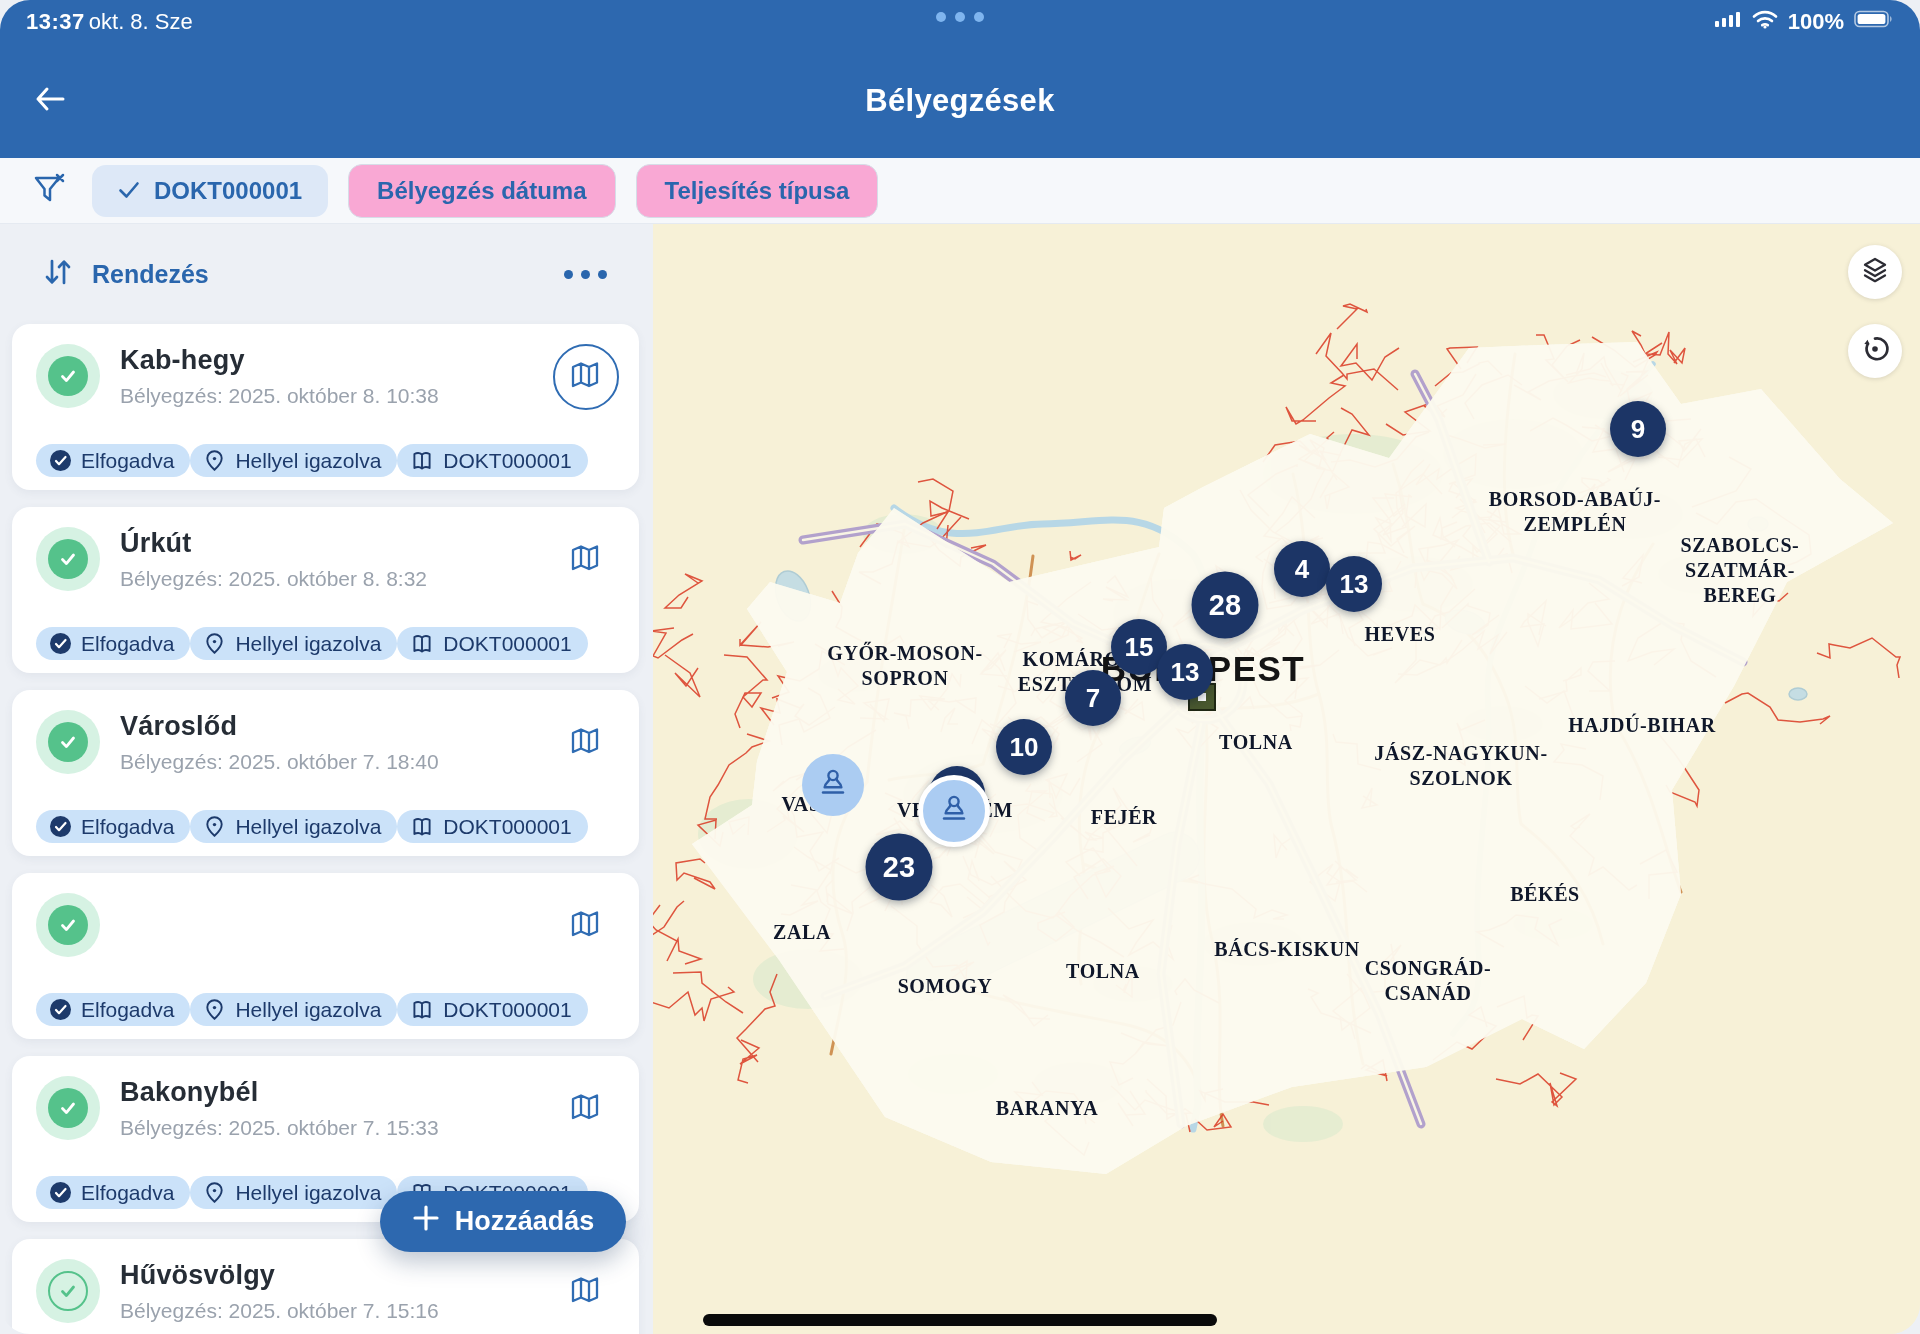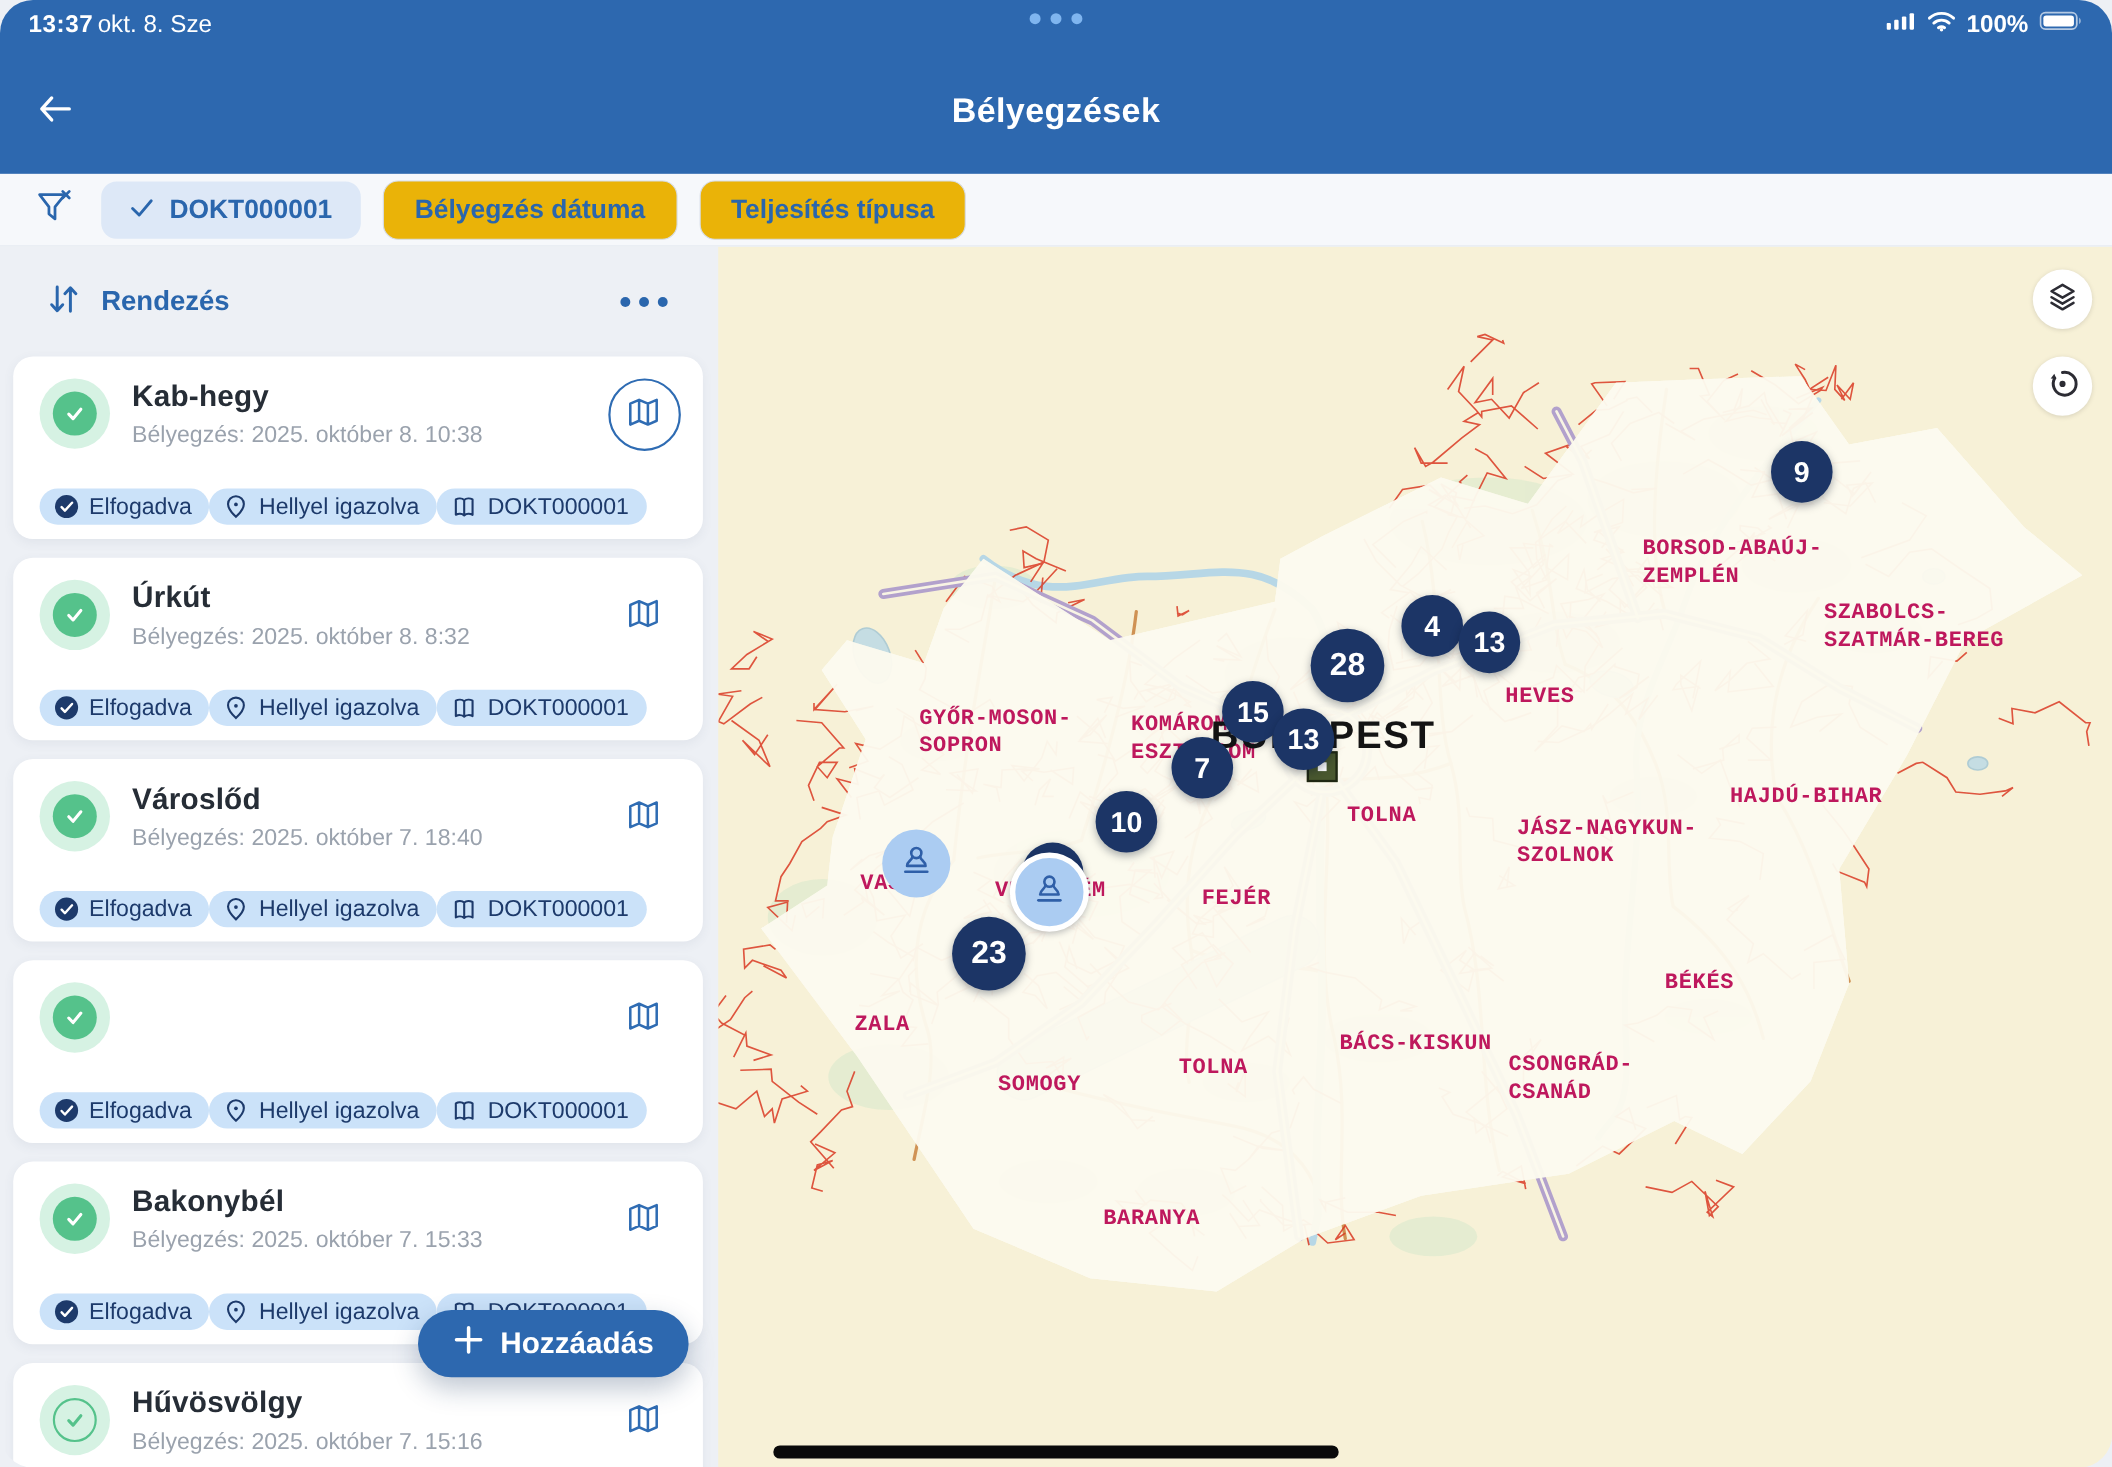--- a/index.html
+++ b/index.html
@@ -20,21 +20,21 @@
     display:flex;align-items:center;justify-content:center;cursor:pointer;}
   .page-title{width:100%;text-align:center;color:#fff;font-size:31px;font-weight:bold;letter-spacing:.3px;}
 
   
   .filterbar{position:absolute;top:158px;left:0;right:0;height:66px;background:#f6f8fb;z-index:7;
     display:flex;align-items:center;padding:0 26px;box-sizing:border-box;gap:20px;
     border-bottom:1px solid #e5eaf1;}
   .funnel{width:46px;display:flex;align-items:center;justify-content:center;cursor:pointer;flex:none;}
   .chip{height:52px;background:#dde8f7;border-radius:14px;display:flex;align-items:center;gap:14px;
     padding:0 26px;color:#2a66ad;font-size:24px;font-weight:bold;cursor:pointer;}
-  .filter-btn{height:54px;background:#eab308;border:1.5px solid #d6dde8;border-radius:14px;
+  .filter-btn{height:54px;background:#f9a8d4;border:1.5px solid #d6dde8;border-radius:14px;
     display:flex;align-items:center;padding:0 28px;color:#2a66ad;font-size:24px;font-weight:bold;
     box-sizing:border-box;cursor:pointer;}
 
   
   .content{position:absolute;top:224px;left:0;right:0;bottom:0;display:flex;overflow:hidden;}
   .left-panel{width:653px;flex:none;background:#edf0f5;position:relative;overflow:hidden;}
   .sort-row{height:100px;display:flex;align-items:center;padding:0 38px 0 42px;}
   .sort-lbl{color:#2a66ad;font-size:25px;font-weight:bold;margin-left:18px;}
   .menu-dots{margin-left:auto;display:flex;gap:8px;cursor:pointer;padding:8px;}
   .menu-dots i{width:9px;height:9px;border-radius:50%;background:#2a66ad;}
@@ -63,22 +63,22 @@
   .add-btn{position:absolute;left:380px;top:1191px;width:246px;height:61px;border-radius:31px;
     background:#2d68af;color:#fff;display:flex;align-items:center;justify-content:center;gap:15px;
     font-size:27px;font-weight:bold;z-index:20;cursor:pointer;
     box-shadow:0 10px 24px rgba(20,50,90,.28);}
 
   
   .map-panel{flex:1;position:relative;background:#f7f1d7;overflow:hidden;}
   .map-svg{position:absolute;left:0;top:0;}
   #map-overlays{position:absolute;left:0;top:0;width:1267px;height:1110px;}
   .county{position:absolute;transform:translate(-50%,-50%);z-index:1;
-    font-family:Liberation Mono, monospace;font-weight:bold;color:#be185d;
-    font-size:20px;line-height:1.25;white-space:pre-line;letter-spacing:.6px;}
+    font-family:Liberation Serif, serif;font-weight:bold;color:#0f172a;
+    font-size:20px;line-height:1.25;text-align:center;white-space:pre-line;letter-spacing:.6px;}
   .city-label{position:absolute;transform:translate(-50%,-50%);z-index:2;color:#141414;
     font-size:35px;font-weight:bold;letter-spacing:1.5px;}
   .cluster{position:absolute;transform:translate(-50%,-50%);width:56px;height:56px;border-radius:50%;
     background:#1c3566;color:#fff;display:flex;align-items:center;justify-content:center;
     font-size:26px;font-weight:bold;z-index:3;box-shadow:0 3px 8px rgba(10,20,40,.35);cursor:pointer;}
   .cluster.big{width:67px;height:67px;font-size:29px;}
   .cluster.occluded{z-index:2;}
   .stamp{position:absolute;transform:translate(-50%,-50%);width:62px;height:62px;border-radius:50%;
     background:#abccf2;display:flex;align-items:center;justify-content:center;z-index:3;cursor:pointer;}
   .stamp.ring{border:5px solid #fff;z-index:4;box-shadow:0 2px 6px rgba(10,20,40,.25);}

